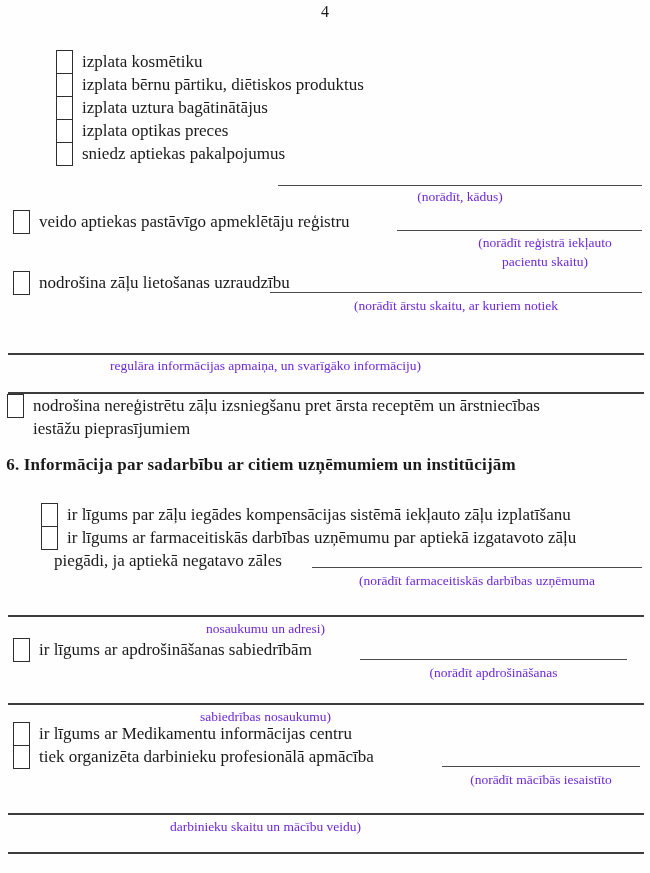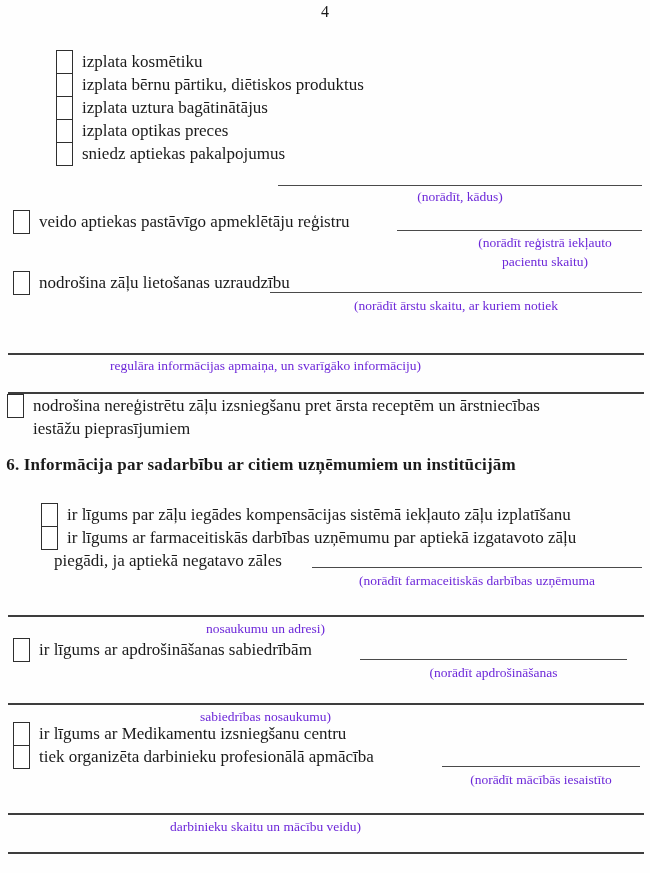--- a/index.html
+++ b/index.html
@@ -129,21 +129,21 @@
   </div>
   <div class="abs fill" style="left:360px;top:645px;width:267px;height:14px;"></div>
   <div class="abs caption" style="left:360px;top:664px;width:267px;">(norādīt apdrošināšanas</div>
 
   <div class="abs fill heavy" style="left:8px;top:688px;width:636px;height:15px;"></div>
   <div class="abs caption" style="left:8px;top:708px;width:515px;">sabiedrības nosaukumu)</div>
 
   <div class="abs" style="left:13px;top:722px;">
     <div class="chk-row">
       <span class="chk"></span>
-      <span class="chk-label">ir līgums ar Medikamentu izsniegšanu centru</span>
+      <span class="chk-label">ir līgums ar Medikamentu informācijas centru</span>
     </div>
     <div class="chk-row">
       <span class="chk"></span>
       <span class="chk-label">tiek organizēta darbinieku profesionālā apmācība</span>
     </div>
   </div>
   <div class="abs fill" style="left:442px;top:752px;width:198px;height:14px;"></div>
   <div class="abs caption" style="left:442px;top:771px;width:198px;white-space:nowrap;">(norādīt mācībās iesaistīto</div>
 
   <div class="abs fill heavy" style="left:8px;top:798px;width:636px;height:15px;"></div>

